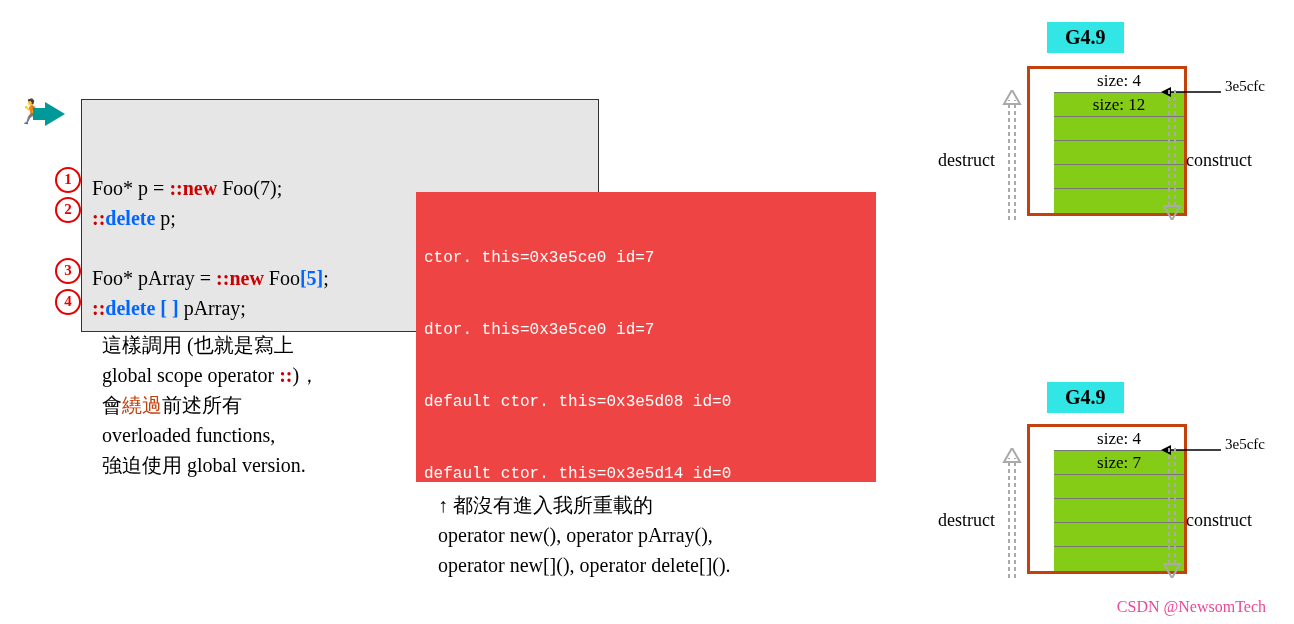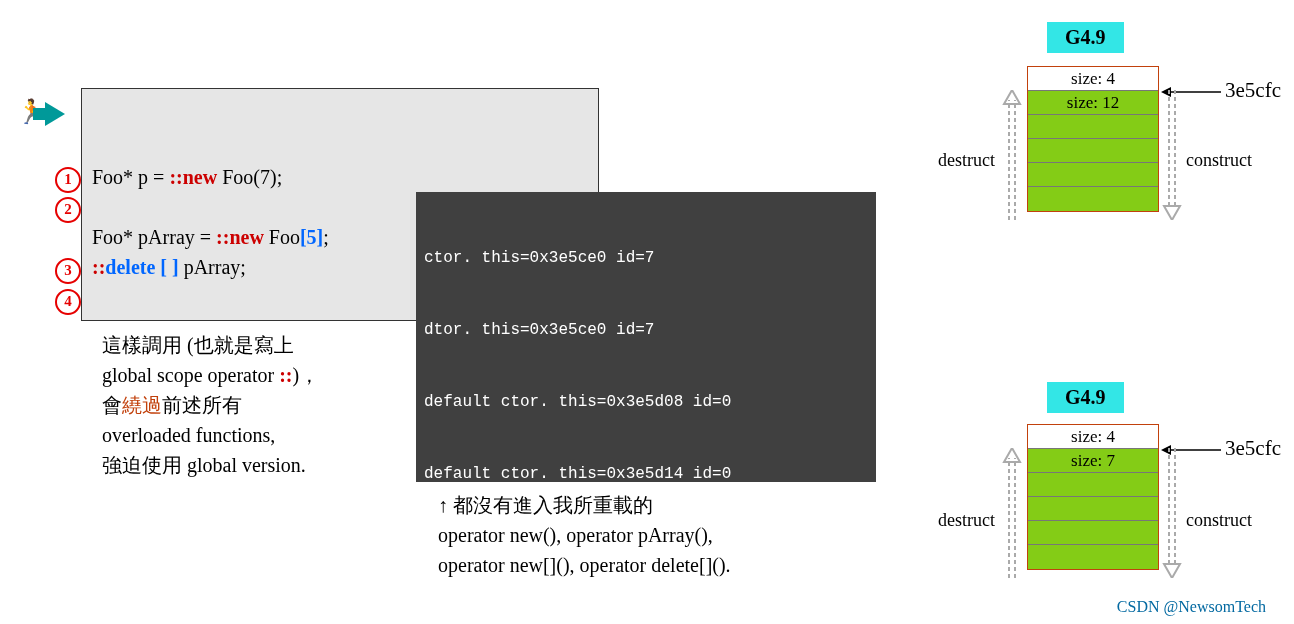--- a/index.html
+++ b/index.html
@@ -9,21 +9,21 @@
     font-size: 18px;
     background: #fff;
     width: 1294px;
     height: 624px;
     position: relative;
     overflow: hidden;
   }
   .code-box {
     position: absolute;
     left: 81px;
-    top: 88px;
+    top: 99px;
     width: 518px;
     height: 233px;
     border: 1px solid #333;
     background: #e6e6e6;
     padding: 8px 10px;
     box-sizing: border-box;
   }
   .code-line {
     font-family: "Times New Roman", serif;
     font-size: 20px;
@@ -56,21 +56,21 @@
     line-height: 30px;
   }
   .hl-red { color: #c2410c; }
 
   .console {
     position: absolute;
     left: 416px;
     top: 192px;
     width: 460px;
     height: 290px;
-    background: #404040;
+    background: #ef4444;
     color: #fff;
     font-family: "Lucida Console", "Courier New", monospace;
     font-size: 16px;
     line-height: 24px;
     padding: 6px 8px;
     box-sizing: border-box;
     white-space: pre;
   }
 
   .note-center {
@@ -84,37 +84,38 @@
   .badge {
     position: absolute;
     background: #33e6e6;
     font-weight: bold;
     font-size: 20px;
     padding: 4px 18px;
     border: 0;
   }
   .mem-box {
     position: absolute;
-    border: 1px solid #c2410c;
+    border: 3px solid #c2410c;
     width: 130px;
+    padding-left: 24px;
   }
   .mem-box .cell {
     height: 24px;
     border-bottom: 1px solid #777;
     text-align: center;
     font-size: 17px;
     line-height: 24px;
     box-sizing: border-box;
   }
   .mem-box .cell:last-child { border-bottom: none; }
   .cell-white { background: #fff; }
   .cell-blue  { background: #84cc16; }
   .ptr-label {
     position: absolute;
-    font-size: 21px;
+    font-size: 15px;
   }
   .destruct-lbl, .construct-lbl {
     position: absolute;
     font-size: 18px;
     text-align: right;
   }
   svg.arrow { position: absolute; }
 
   .runner {
     position: absolute;
@@ -136,39 +137,42 @@
     position: absolute;
     left: -32px; top: -6px;
     width: 12px; height: 12px;
     background: #009999;
   }
 
   .watermark {
     position: absolute;
     right: 28px;
     bottom: 8px;
-    color: #0369a1;
+    color: #ec4899;
     font-size: 16px;
   }
 </style>
 </head>
 <body>
 
 <span class="runner">🏃</span>
 <span class="arrow-teal"></span>
 
 <div class="circle-num" style="left:55px; top:167px;">1</div>
 <div class="circle-num" style="left:55px; top:197px;">2</div>
 <div class="circle-num" style="left:55px; top:258px;">3</div>
 <div class="circle-num" style="left:55px; top:289px;">4</div>
 
 <div class="code-box">
   <div style="height:65px"></div>
   <div class="code-line">
     <span>Foo* p = </span><span class="kw-scope">::</span><span class="kw-new">new</span><span> Foo(7);</span>
+  </div>
+  <div class="code-line">
+    <span class="kw-scope">::</span><span class="kw-delete">delete</span><span> p;</span>
   </div>
   <div class="code-line">&nbsp;</div>
   <div class="code-line">
     <span>Foo* pArray = </span><span class="kw-scope">::</span><span class="kw-new">new</span><span> Foo</span><span class="kw-idx">[5]</span><span>;</span>
   </div>
   <div class="code-line">
     <span class="kw-scope">::</span><span class="kw-delete">delete</span><span class="kw-idx"> [ ]</span><span> pArray;</span>
   </div>
 </div>
 

